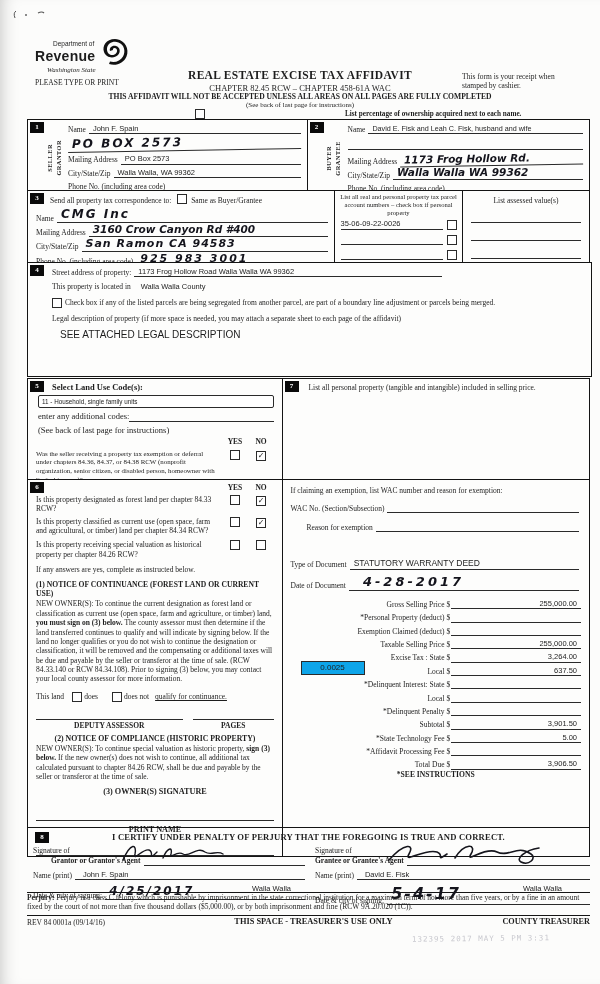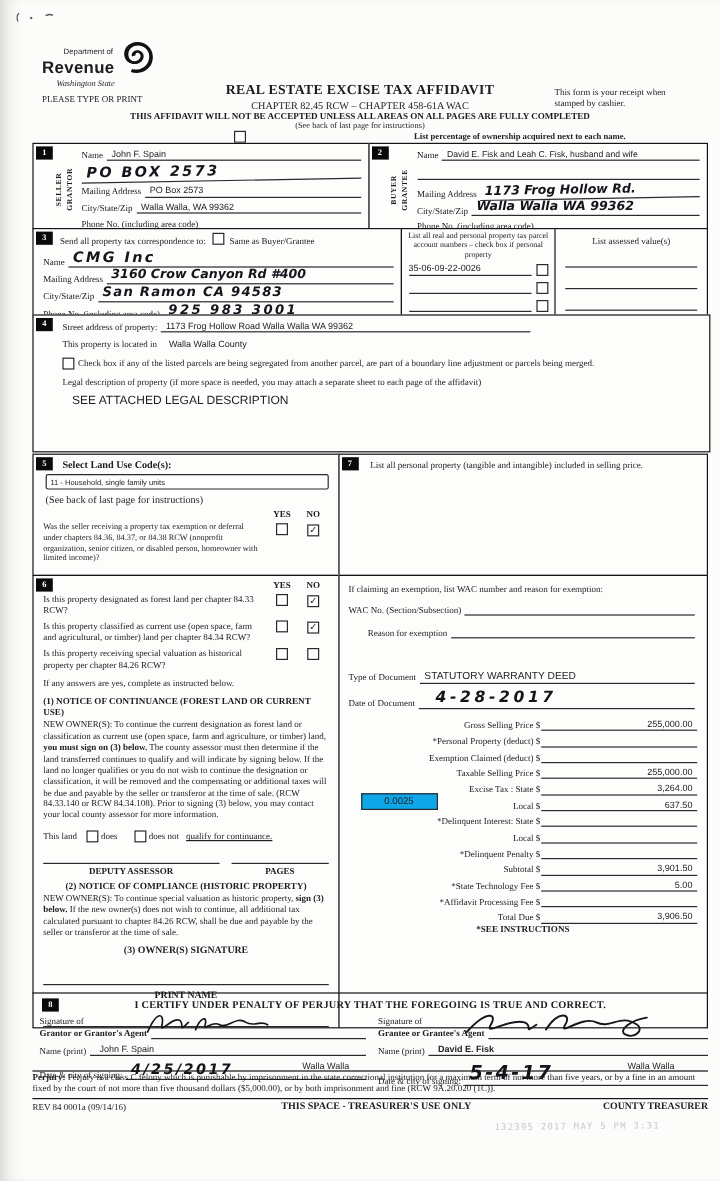--- a/index.html
+++ b/index.html
@@ -37,21 +37,21 @@
 
 <div class="page">
 
   <svg class="scribble" viewBox="0 0 40 14">
       <path d="M3 10 Q1 5 4 3" stroke="#555" fill="none" stroke-width="1"></path>
       <circle cx="14" cy="7" r="1" fill="#666"></circle>
       <path d="M26 5 q4 -2 6 0" stroke="#555" fill="none" stroke-width="1.2"></path>
     </svg>
 
   <div style="position:absolute;left:35px;top:40px;">
-    <div style="display:flex;align-items:flex-start;">
+    <div style="display:flex;align-items:center;">
       <div>
         <div style="font-size:6.5px;font-family:'Liberation Sans',sans-serif;margin-left:18px;">Department of</div>
         <div class="b" style="font-size:14px;font-family:'Liberation Sans',sans-serif;letter-spacing:.3px;">Revenue</div>
         <div style="font-size:7px;font-style:italic;margin-left:12px;">Washington State</div>
       </div>
       <svg width="34" height="34" viewBox="0 0 34 34" style="margin-left:2px;margin-top:-8px;">
         <path d="M17 3 C8 3 4 10 6 16 C8 22 16 23 20 19 C23 16 22 11 18 10 C14 9 11 12 12 15 L15 14 C14.5 12.5 16 11.5 17.5 12.2 C20 13.5 19.5 17 16.5 18.5 C12.5 20.5 8.5 17 9 12.5 C9.5 7.5 15 4.5 20.5 6.5 C26 8.5 28 15 25 20.5 C22.5 25 17 27 12 25.5 L11 28 C18 30.5 26 27 28.5 20.5 C31.5 13 27 4.5 19 3.2 Z" fill="#111"></path>
       </svg>
     </div>
   </div>
@@ -198,20 +198,24 @@
   </div>
 
   <div style="position:absolute;left:27px;top:378px;width:563px;display:flex;">
 
     <div style="width:256px;display:flex;flex-direction:column;">
       <div class="box" style="height:100px;">
         <div class="secnum">5</div>
         <div class="b" style="margin:3px 8px 0 24px;font-size:8.5px;">Select Land Use Code(s):</div>
         <div style="border:1px solid #2a2a2a;border-radius:2px;margin:2px 8px 0 10px;padding:1px 3px;background:#fff;">
           <span class="typed" style="font-size:6.3px;">11 - Household, single family units</span>
+        </div>
+        <div style="display:flex;align-items:flex-end;margin:3px 8px 0 10px;">
+          <span style="font-size:8.5px;white-space:nowrap;">enter any additional codes:</span>
+          <span class="ul" style="flex:1;height:9px;"></span>
         </div>
         <div style="margin:3px 8px 0 10px;font-size:8.5px;">(See back of last page for instructions)</div>
         <div class="yesno">
           <span>YES</span>
             <span>NO</span>
         </div>
         <div class="qrow">
           <span class="qtext" style="font-size:6.9px;">Was the seller receiving a property tax exemption or deferral under chapters 84.36, 84.37, or 84.38 RCW (nonprofit organization, senior citizen, or disabled person, homeowner with limited income)?</span>
           <span class="qcb"><span class="cb"></span></span>
           <span class="qcb"><span class="cb">✓</span></span>
@@ -366,21 +370,21 @@
 
   <div class="box" style="position:absolute;left:27px;top:826.5px;width:563px;height:64px;border-left:none;border-right:none;background:transparent;">
     <div class="secnum" style="left:8px;top:4px;">8</div>
     <div class="b hdr-center" style="margin-top:4px;font-size:8.6px;letter-spacing:.2px;">I CERTIFY UNDER PENALTY OF PERJURY THAT THE FOREGOING IS TRUE AND CORRECT.</div>
     <div style="display:flex;margin-top:4px;">
       <div style="width:278px;position:relative;">
         <svg class="sig" width="110" height="26" viewBox="0 0 110 26" style="left:90px;top:-6px;">
           <path d="M6 20 C14 2 20 4 18 14 C16 22 26 8 32 10 C38 12 30 22 40 12 M46 18 C50 8 56 6 54 14 C52 20 60 10 66 14 C72 18 80 6 88 12 C94 16 100 10 106 14" stroke="#15151c" fill="none" stroke-width="1.4" stroke-linecap="round"></path>
         </svg>
         <div style="margin-left:6px;">Signature of</div>
-        <div style="display:flex;align-items:flex-end;margin-left:6px;">
+        <div style="display:flex;align-items:flex-end;margin-left:24px;">
           <span class="b" style="white-space:nowrap;margin-right:3px;">Grantor or Grantor's Agent</span>
           <span class="ul" style="flex:1;height:9px;"></span>
         </div>
         <div style="display:flex;align-items:flex-end;margin:4px 0 0 6px;">
           <span style="white-space:nowrap;margin-right:3px;">Name (print)</span>
           <span class="ul typed" style="flex:1;padding:0 8px;">John F. Spain</span>
         </div>
         <div style="display:flex;align-items:flex-end;margin:4px 0 0 6px;">
           <span style="white-space:nowrap;margin-right:3px;">Date &amp; city of signing:</span>
           <span class="ul" style="flex:1;display:flex;justify-content:space-between;padding:0 4px;">
@@ -393,21 +397,21 @@
         <svg class="sig" width="160" height="30" viewBox="0 0 160 30" style="left:70px;top:-8px;">
           <path d="M4 22 C20 4 30 6 24 16 C18 26 40 10 52 14 C60 17 50 24 62 16 M70 20 C80 4 92 6 86 16 C80 26 100 8 112 14 C124 20 132 6 146 16 C152 20 144 28 136 24 C130 21 140 12 154 10" stroke="#15151c" fill="none" stroke-width="1.6" stroke-linecap="round"></path>
         </svg>
         <div>Signature of</div>
         <div style="display:flex;align-items:flex-end;">
           <span class="b" style="white-space:nowrap;margin-right:3px;">Grantee or Grantee's Agent</span>
           <span class="ul" style="flex:1;height:9px;"></span>
         </div>
         <div style="display:flex;align-items:flex-end;margin-top:4px;">
           <span style="white-space:nowrap;margin-right:3px;">Name (print)</span>
-          <span class="ul typed" style="flex:1;padding:0 8px;font-weight:bold;">David E. Fisk</span>
+          <span class="ul typed" style="flex:1;padding:0 8px;">David E. Fisk</span>
         </div>
         <div style="display:flex;align-items:flex-end;margin-top:4px;">
           <span style="white-space:nowrap;margin-right:3px;">Date &amp; city of signing:</span>
           <span class="ul" style="flex:1;display:flex;justify-content:space-between;padding:0 4px;">
             <span class="hand" style="font-size:16px;letter-spacing:2px;">5-4-17</span>
             <span class="typed" style="padding-right:24px;">Walla Walla</span>
           </span>
         </div>
       </div>
     </div>

